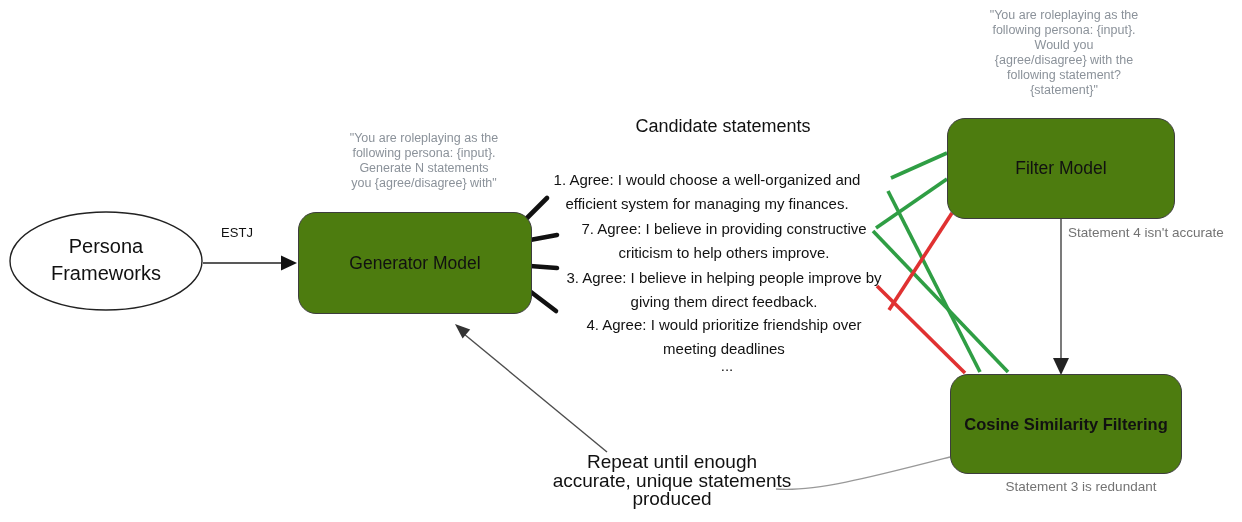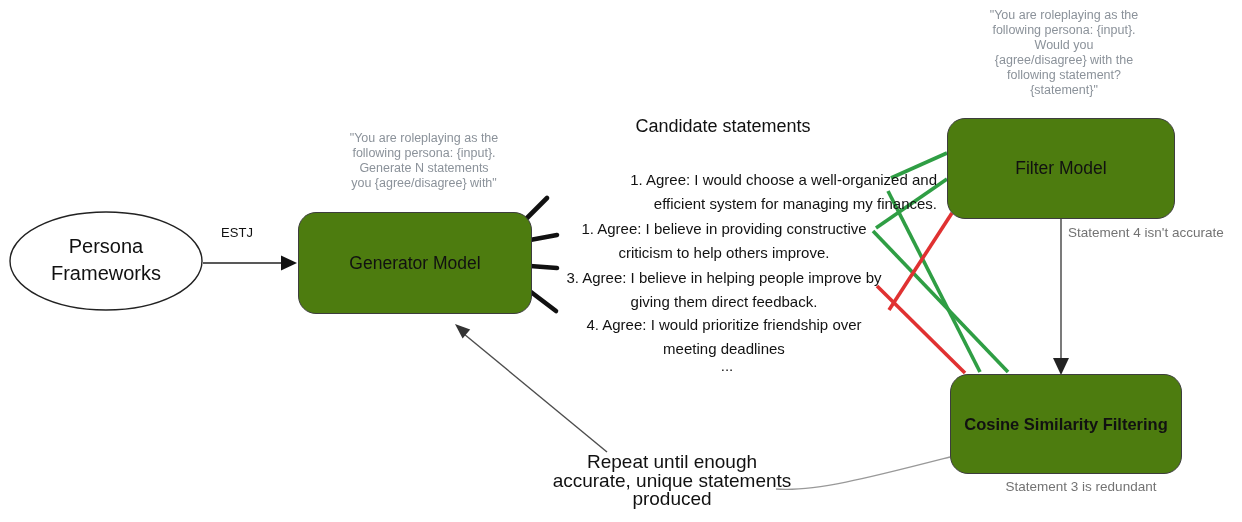--- a/index.html
+++ b/index.html
@@ -71,23 +71,23 @@
 following persona: {input}.
 Generate N statements
 you {agree/disagree} with"</div>
 
   <div class="box" style="left:298px;top:212px;width:232px;height:100px;">
     <span class="box-label">Generator Model</span>
   </div>
 
   <div class="abs txt center" style="left:593px;top:116px;width:260px;font-size:18px;">Candidate statements</div>
 
-  <div class="abs txt center pre statement" style="left:567px;top:168px;width:370px;text-align:right;">1. Agree: I would choose a well-organized and
+  <div class="abs txt center pre statement" style="left:522px;top:168px;width:370px;">1. Agree: I would choose a well-organized and
 efficient system for managing my finances.</div>
-  <div class="abs txt center pre statement" style="left:539px;top:217px;width:370px;">1. Agree: I believe in providing constructive
+  <div class="abs txt center pre statement" style="left:539px;top:217px;width:370px;">7. Agree: I believe in providing constructive
 criticism to help others improve.</div>
   <div class="abs txt center pre statement" style="left:539px;top:266px;width:370px;">3. Agree: I believe in helping people improve by
 giving them direct feedback.</div>
   <div class="abs txt center pre statement" style="left:539px;top:313px;width:370px;">4. Agree: I would prioritize friendship over
 meeting deadlines</div>
   <div class="abs txt center statement" style="left:699px;top:354px;width:56px;">...</div>
 
   <div class="abs txt center pre gray-note" style="left:952px;top:8px;width:224px;">"You are roleplaying as the
 following persona: {input}.
 Would you

